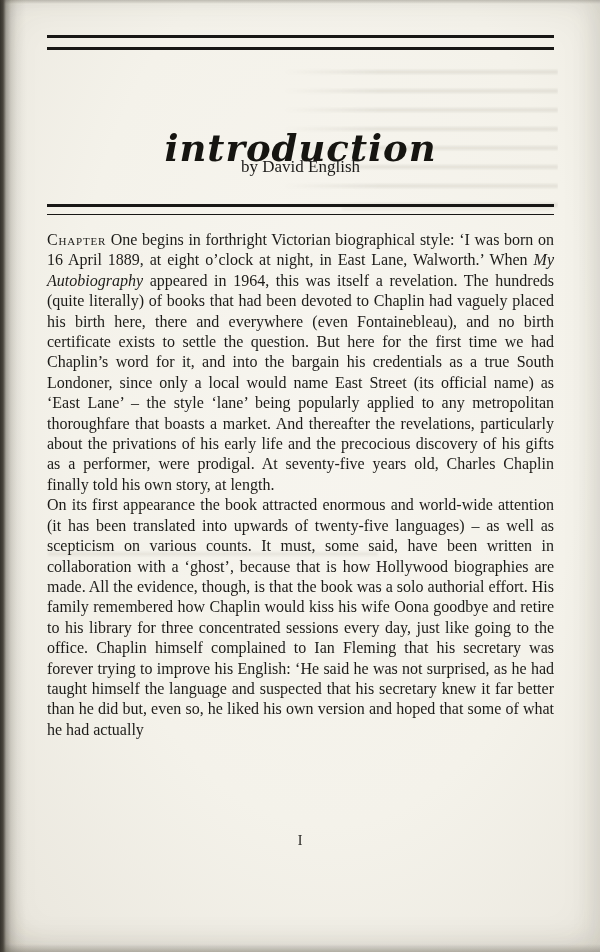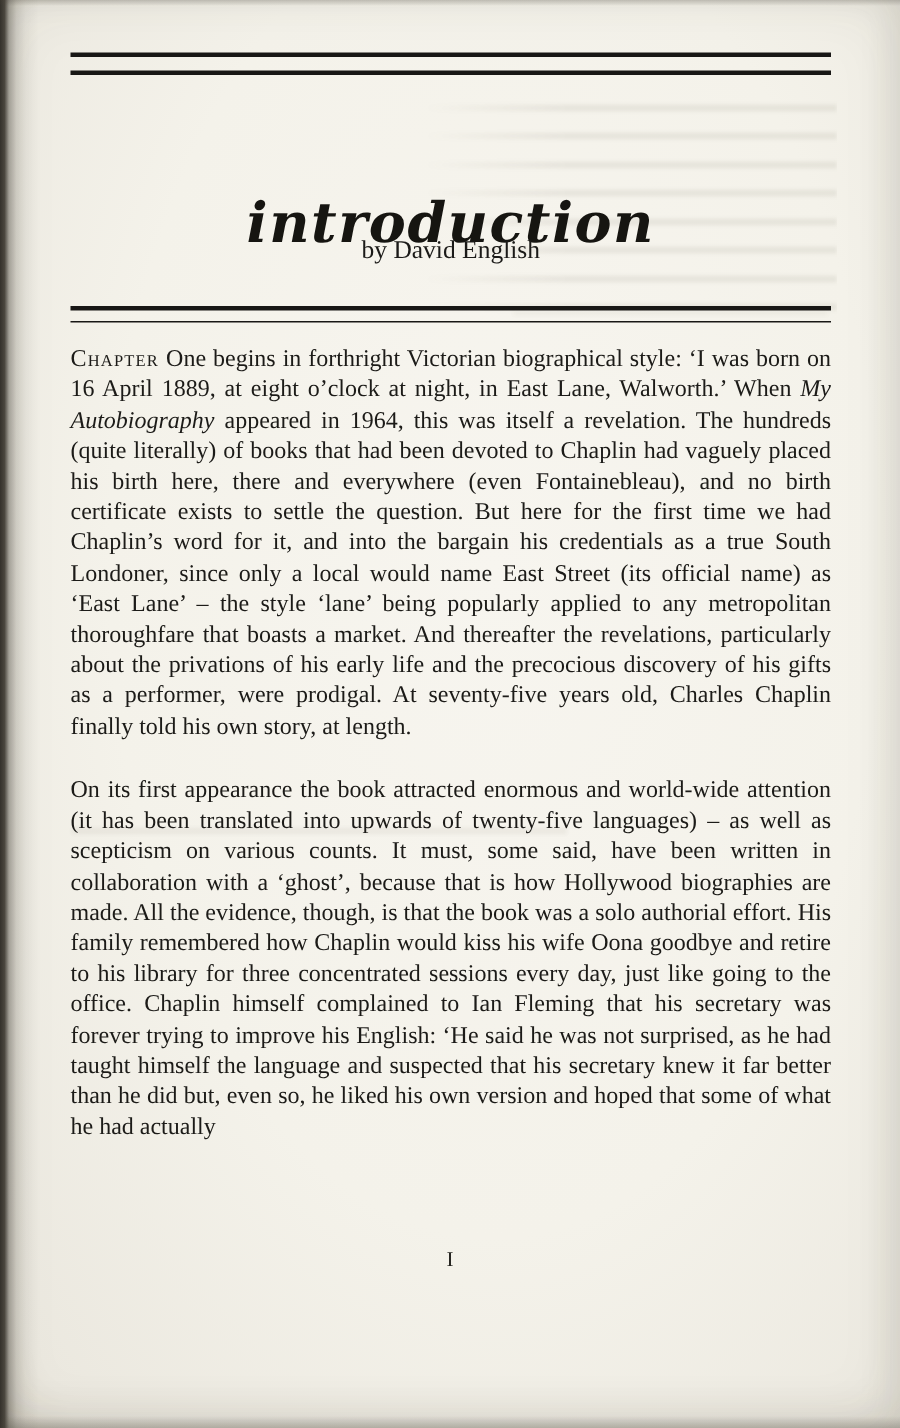--- a/index.html
+++ b/index.html
@@ -114,21 +114,21 @@
   .body-text {
     position: absolute;
     left: 0; right: 0;
     top: 230px;
     font-size: 16px;
     line-height: 20.4px;
     text-align: justify;
     color: #1c1b18;
   }
   .body-text p { margin: 0; }
-  .body-text p + p { margin-top: 22px; }
+  .body-text p + p { }
   .sc { font-variant: small-caps; letter-spacing: 0.8px; }
   .it { font-style: italic; }
   .page-number {
     position: absolute;
     left: 0; right: 0;
     top: 833px;
     text-align: center;
     font-size: 14px;
     letter-spacing: 1px;
     color: #24231f;

